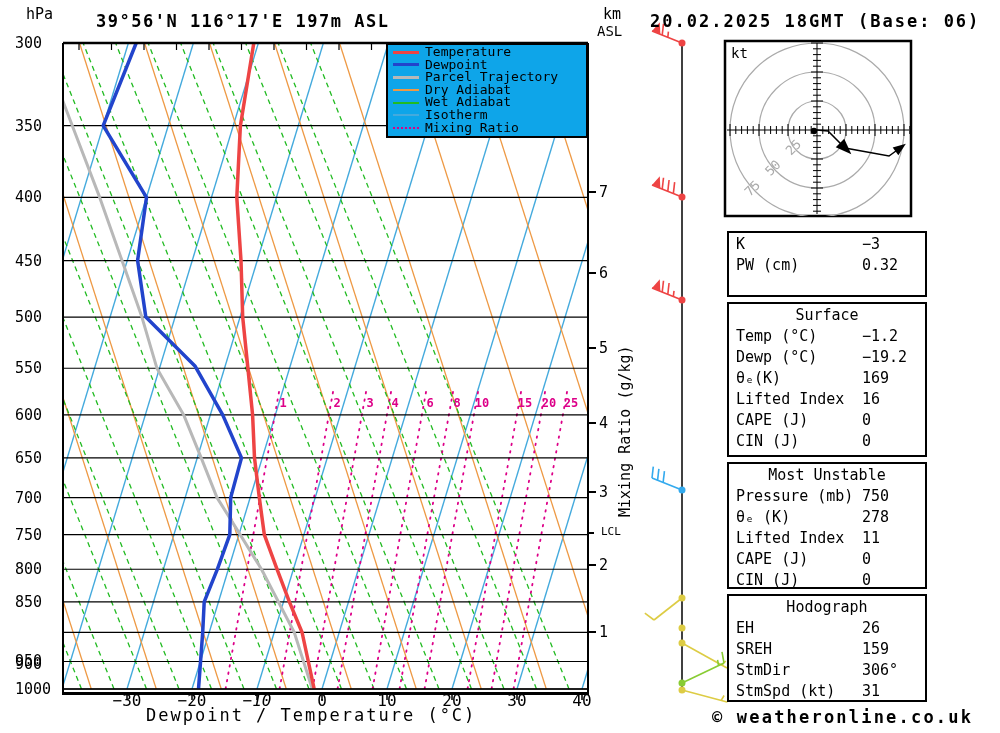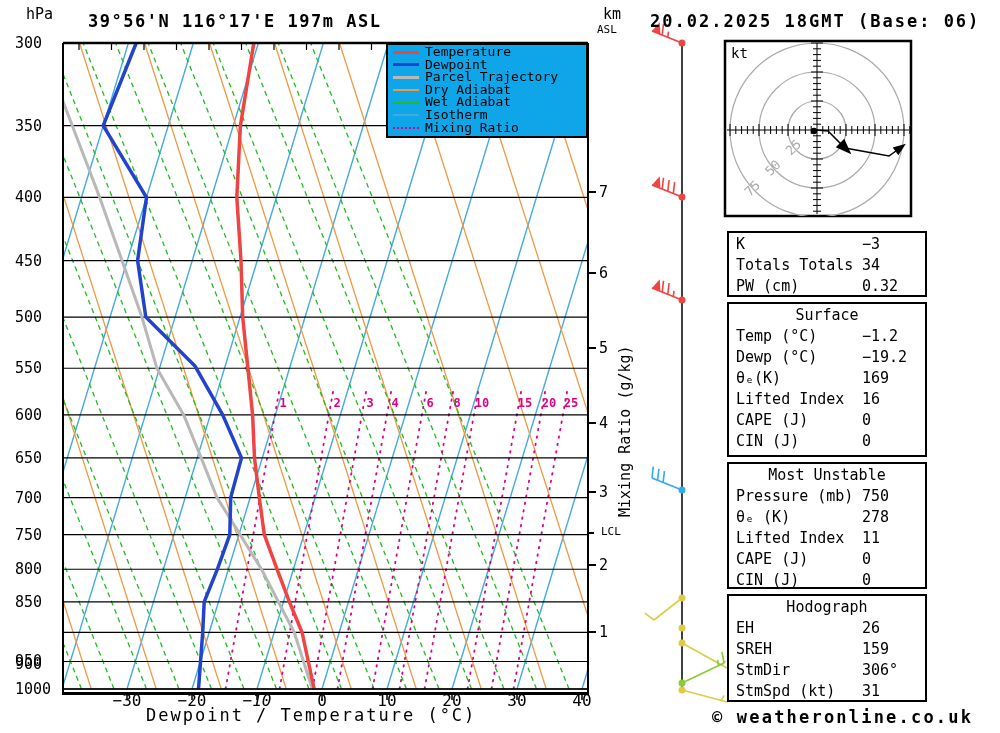--- a/index.html
+++ b/index.html
@@ -1,24 +1,24 @@
 <!DOCTYPE html>
 <html><head>
 <meta charset="utf-8">
 <style>
   html,body{margin:0;padding:0}
   body{width:1000px;height:733px;position:relative;background:#fff;
        font-family:"DejaVu Sans Mono",monospace;color:#000;overflow:hidden}
   #chart-svg{position:absolute;left:0;top:0;z-index:1}
   .txt{position:absolute;z-index:3;white-space:nowrap}
-  #title{left:88px;top:11px;font-size:17px;letter-spacing:1.5px;font-weight:bold}
+  #title{left:96px;top:11px;font-size:17px;letter-spacing:1.5px;font-weight:bold}
   #datetime{left:650px;top:11px;font-size:17px;letter-spacing:2px;font-weight:bold}
   #hpa-label{left:26px;top:5px;font-size:15px}
   #km-label{left:603px;top:5px;font-size:15px}
-  #asl-label{left:597px;top:23px;font-size:11px}
+  #asl-label{left:597px;top:23px;font-size:14px}
   #x-axis-title{left:146px;top:705px;font-size:17px;letter-spacing:2px}
   #copyright{left:712px;top:707px;font-size:17px;font-weight:bold;letter-spacing:2.2px}
   #mixing-axis-label{left:616px;top:517px;font-size:15px;transform:rotate(-90deg);
       transform-origin:0 0}
   #lcl-label{left:601px;top:525px;font-size:11px}
   #kt-label{left:731px;top:45px;font-size:14px;z-index:4}
   .plabel{position:absolute;left:15px;width:42px;text-align:left;font-size:15px;
       line-height:16px;z-index:3}
   .xlabel{position:absolute;width:60px;text-align:center;font-size:16px;top:691px;z-index:3}
   .kmlabel{position:absolute;left:599px;font-size:15px;line-height:16px;z-index:3}
@@ -382,21 +382,20 @@
     <span class="mrlabel" style="left: 418px;">6</span>
     <span class="mrlabel" style="left: 445px;">8</span>
     <span class="mrlabel" style="left: 470px;">10</span>
     <span class="mrlabel" style="left: 513px;">15</span>
     <span class="mrlabel" style="left: 537px;">20</span>
     <span class="mrlabel" style="left: 559px;">25</span>
   </div>
 <div id="panels">
     <div class="panel panel1">
       <div class="prow"><span>K</span><span class="pval">−3</span></div>
-      <div class="prow"><span>Totals Totals</span><span class="pval">34</span></div>
       <div class="prow"><span>PW (cm)</span><span class="pval">0.32</span></div>
     </div>
     <div class="panel panel2">
       <div class="ptitle">Surface</div>
       <div class="prow"><span>Temp (°C)</span><span class="pval">−1.2</span></div>
       <div class="prow"><span>Dewp (°C)</span><span class="pval">−19.2</span></div>
       <div class="prow"><span>θₑ(K)</span><span class="pval">169</span></div>
       <div class="prow"><span>Lifted Index</span><span class="pval">16</span></div>
       <div class="prow"><span>CAPE (J)</span><span class="pval">0</span></div>
       <div class="prow"><span>CIN (J)</span><span class="pval">0</span></div>

